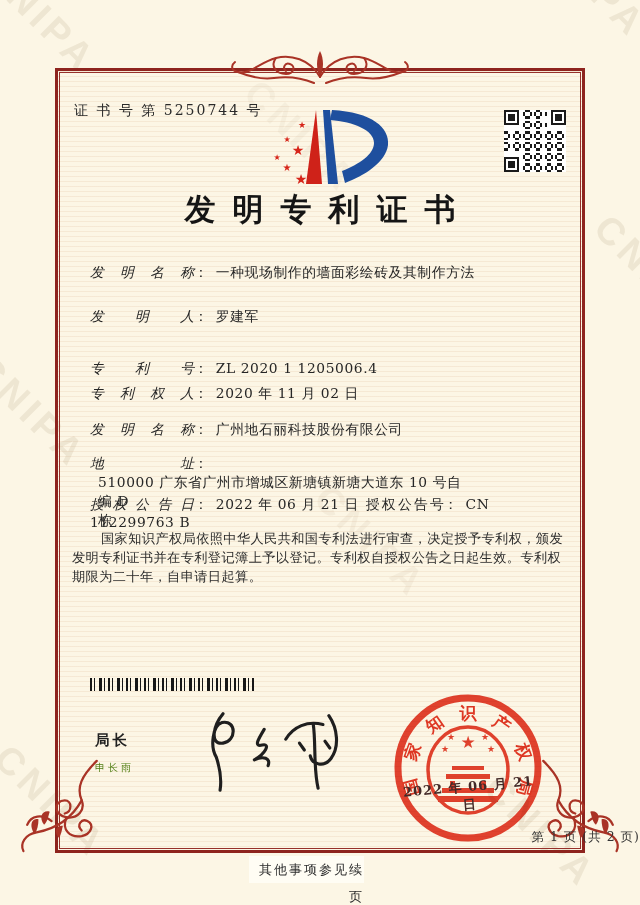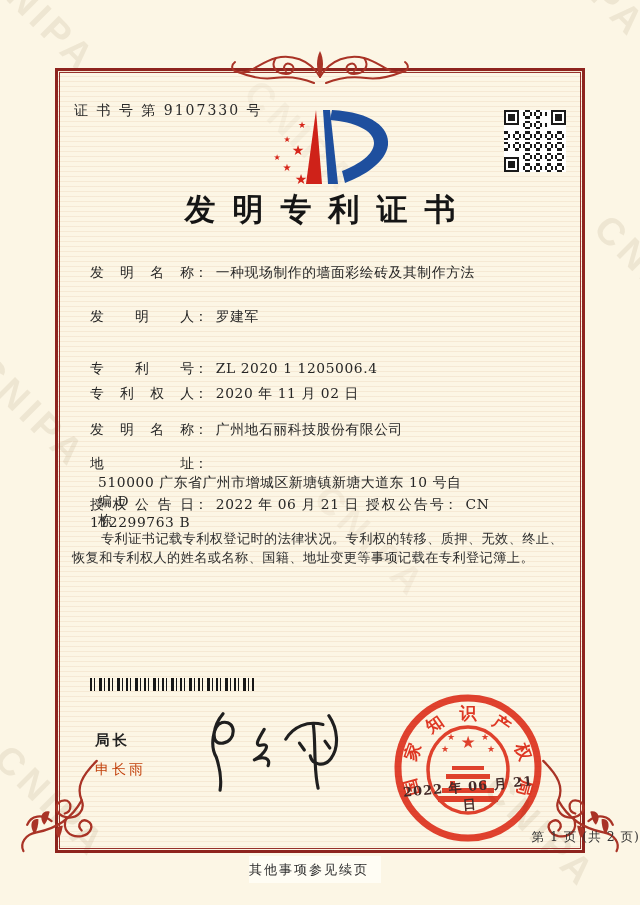--- a/index.html
+++ b/index.html
@@ -34,21 +34,21 @@
   
   .cert-no{position:absolute;left:74px;top:102px;font-size:14px;letter-spacing:2px;color:#2a2a2a;}
   .logo{position:absolute;left:256px;top:98px;width:168px;height:90px;}
   .qr{position:absolute;left:504px;top:110px;width:62px;height:62px;}
   .title{
     position:absolute;left:0;right:0;top:189px;text-align:center;
     font-size:31px;font-weight:700;letter-spacing:17px;text-indent:17px;color:#151515;
   }
   
   .row{position:absolute;left:90px;width:486px;font-size:13.8px;color:#262626;}
-  .row-label{display:inline-block;width:104px;text-align:justify;text-align-last:justify;vertical-align:top;}
+  .row-label{display:inline-block;width:104px;text-align:justify;text-align-last:justify;vertical-align:top;font-style:italic;}
   .row-sep{vertical-align:top;}
   .row-value{margin-left:8px;letter-spacing:.6px;vertical-align:top;}
   .row-value.wrap{display:inline-block;width:372px;white-space:pre-line;line-height:19px;}
   .row-value.w150{display:inline-block;width:150px;}
   .row-label2{display:inline-block;width:78px;text-align:justify;text-align-last:justify;vertical-align:top;}
   .r1{top:264px;} .r2{top:308px;} .r3{top:360px;} .r4{top:385px;}
   .r5{top:421px;} .r6{top:455px;} .r7{top:496px;}
   
   .body-text{position:absolute;left:72px;top:530px;width:502px;}
   .body-text p{margin:0;text-indent:2.2em;font-size:13.2px;line-height:18.8px;letter-spacing:.4px;color:#2d2d2d;}
@@ -56,35 +56,35 @@
   .barcode{
     position:absolute;left:90px;top:678px;width:164px;height:13px;
     background:repeating-linear-gradient(90deg,
       #161616 0 2px, rgba(0,0,0,0) 2px 4px,
       #161616 4px 5px, rgba(0,0,0,0) 5px 9px,
       #161616 9px 12px, rgba(0,0,0,0) 12px 14px,
       #161616 14px 15px, rgba(0,0,0,0) 15px 18px);
   }
   
   .signer-title{position:absolute;left:95px;top:731px;font-size:14.5px;letter-spacing:3px;color:#222;font-weight:bold;}
-  .signer-name{position:absolute;left:95px;top:761px;font-size:14px;letter-spacing:3px;color:#c2410c;font-family:Liberation Mono, monospace;}
+  .signer-name{position:absolute;left:95px;top:761px;font-size:10px;letter-spacing:3px;color:#4d7c0f;font-family:Liberation Mono, monospace;}
   .signature{position:absolute;left:190px;top:700px;width:165px;height:98px;}
   
   .seal{position:absolute;left:388px;top:688px;width:160px;height:160px;mix-blend-mode:multiply;}
   .seal-char{font-size:17px;font-weight:bold;fill:#e23a28;text-anchor:middle;
              font-family:"DejaVu Serif","Liberation Serif",serif;}
   .seal-date{
     position:absolute;left:396px;top:778px;width:146px;text-align:center;
     font-size:13px;font-weight:700;letter-spacing:1px;color:#432a28;transform:rotate(-5deg);
   }
   
   .page-info{position:absolute;left:0;right:0;top:829px;text-align:right;font-size:12.5px;letter-spacing:1px;color:#333;}
   .continuation{
-    position:absolute;left:249px;top:856px;width:132px;height:27px;
-    background:#fffdf4;text-align:left;line-height:27px;font-size:13px;letter-spacing:2px;color:#2d2d2d;
+    position:absolute;left:249px;top:856px;width:115px;height:27px;
+    background:#fffdf4;text-align:right;line-height:27px;font-size:13px;letter-spacing:2px;color:#2d2d2d;
   }
 </style>
 </head>
 <body>
 
 <span class="wm" style="left:-30px;top:-5px">CNIPA</span>
 <span class="wm" style="left:520px;top:-40px">CNIPA</span>
 <span class="wm" style="left:230px;top:115px;opacity:.18">CNIPA</span>
 <span class="wm" style="left:580px;top:250px">CNIPA</span>
 <span class="wm" style="left:-40px;top:390px">CNIPA</span>
@@ -126,21 +126,21 @@
     <path d="M56,62 C50,76 60,84 72,82 C82,80 86,70 78,66 C72,63 66,70 72,76"></path>
     <path d="M40,66 C30,58 18,60 14,70"></path>
   </g>
   <g fill="#a93326">
     <path d="M32,70 C26,62 30,54 38,56 C36,62 36,66 32,70 Z"></path>
     <path d="M22,80 C16,72 18,62 26,64 C26,70 25,75 22,80 Z"></path>
     <path d="M48,84 C42,78 44,70 52,71 C51,76 50,80 48,84 Z"></path>
   </g>
 </svg>
 
-<div class="cert-no">证 书 号 第 9107330 号</div>
+<div class="cert-no">证 书 号 第 5250744 号</div>
 
 <svg class="logo" viewBox="0 0 168 90">
   <polygon points="60,12 50,86 66,86" fill="#cf2219"></polygon>
   <polygon points="67,12 74,12 82,86 72,86" fill="#1e4f9e"></polygon>
   <path d="M76,12 C116,14 134,30 132,47 C130,64 108,78 89,85 L86,73 C104,66 118,56 118,45 C118,32 98,24 74,22 Z" fill="#1e4f9e"></path>
   <g fill="#d6251a" font-family="DejaVu Sans, sans-serif" text-anchor="middle">
     <text x="46" y="30" font-size="9">★</text>
     <text x="31" y="44" font-size="8">★</text>
     <text x="42" y="57" font-size="14">★</text>
     <text x="21" y="62" font-size="8">★</text>
@@ -377,21 +377,21 @@
 </div>
 <div class="row r6">
   <span class="row-label">地址</span><span class="row-sep">：</span><span class="row-value wrap">510000 广东省广州市增城区新塘镇新塘大道东 10 号自编 D
 栋</span>
 </div>
 <div class="row r7">
   <span class="row-label">授权公告日</span><span class="row-sep">：</span><span class="row-value w150">2022 年 06 月 21 日</span><span class="row-label2">授权公告号</span><span class="row-sep">：</span><span class="row-value">CN 112299763 B</span>
 </div>
 
 <div class="body-text">
-  <p>专利证书记载专利权登记时的法律状况。专利权的转移、质押、无效、终止、恢复和专利权人的姓名或名称、国籍、地址变更等事项记载在专利登记簿上。</p>
+  <p>国家知识产权局依照中华人民共和国专利法进行审查，决定授予专利权，颁发发明专利证书并在专利登记簿上予以登记。专利权自授权公告之日起生效。专利权期限为二十年，自申请日起算。</p>
 </div>
 
 <div class="barcode"></div>
 
 <div class="signer-title">局长</div>
 <div class="signer-name">申长雨</div>
 
 <svg class="signature" viewBox="0 0 165 100">
   <g stroke="#1f1f1f" stroke-width="3.2" fill="none" stroke-linecap="round" stroke-linejoin="round">
     <path d="M32,14 C22,26 18,46 32,44 C46,42 46,20 31,23 C21,26 19,48 25,58 C28,67 31,80 29,92"></path>

